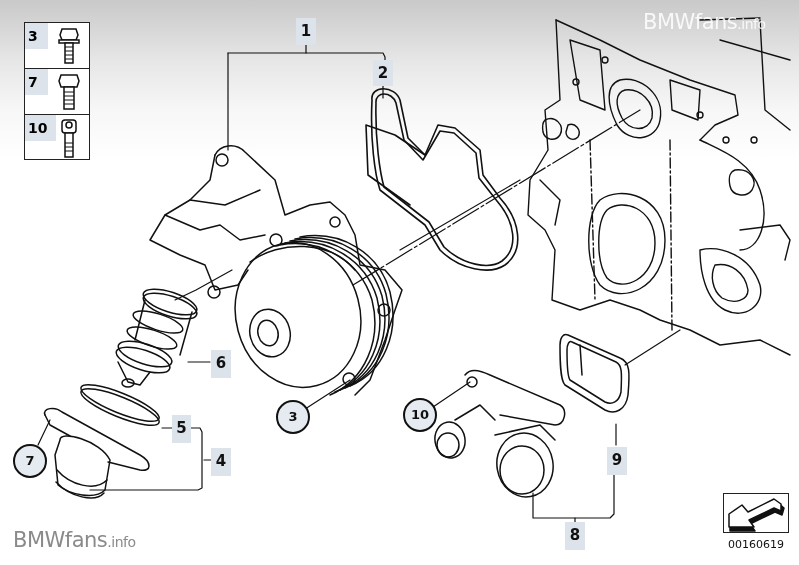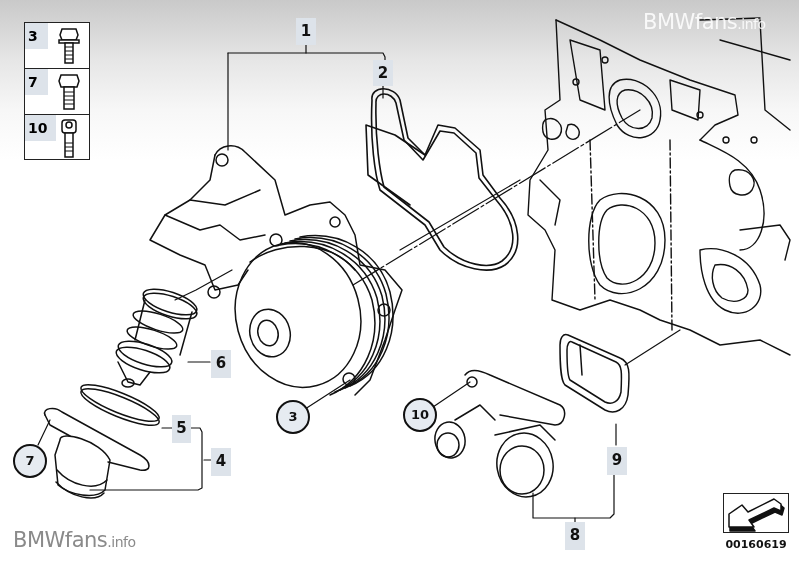--- a/index.html
+++ b/index.html
@@ -17,21 +17,21 @@
   .legend .row:last-child { border-bottom:none; }
   .legend .num { position:absolute; left:0; top:0; width:20px; height:26px; background:#dde3ea;
                  font-family:"DejaVu Sans", sans-serif; font-weight:bold; font-size:14px; line-height:26px; padding-left:3px; }
   .legend .row.r3 .num { width:28px; }
   .legend svg { position:absolute; left:32px; top:3px; }
   .wm-bottom { position:absolute; left:13px; top:528px; font-family:"DejaVu Sans", sans-serif; font-size:21px; color:#8a8a8a; letter-spacing:-0.5px; }
   .wm-bottom .small { font-size:14px; }
   .wm-top { position:absolute; left:643px; top:10px; font-family:"DejaVu Sans", sans-serif; font-size:21px; color:rgba(255,255,255,0.85); letter-spacing:-0.5px; }
   .wm-top .small { font-size:14px; }
   .ref-box { position:absolute; left:723px; top:493px; width:64px; height:38px; border:1.5px solid #222; background:#fff; }
-  .ref-code { position:absolute; left:718px; top:538px; width:76px; text-align:center; font-family:"DejaVu Sans", sans-serif; font-weight:bold; font-size:11px; color:#111; }
+  .ref-code { position:absolute; left:718px; top:538px; width:76px; text-align:center; font-family:"DejaVu Sans", sans-serif; font-weight:normal; font-size:11px; color:#111; }
 </style>
 </head>
 <body>
 
 <div id="stage">
 
   <svg width="799" height="565" style="position:absolute;left:0;top:0" fill="none" stroke="#111" stroke-linejoin="round" stroke-linecap="round">
 
     <g stroke-width="1.4">
       <path d="M556 20 L560 100 L545 110 L548 150 L530 180 L528 215 L545 230 L555 250 L552 300 L580 310 L610 300 L640 310 L660 320 L690 330 L720 345 L760 340 L790 355"></path>

